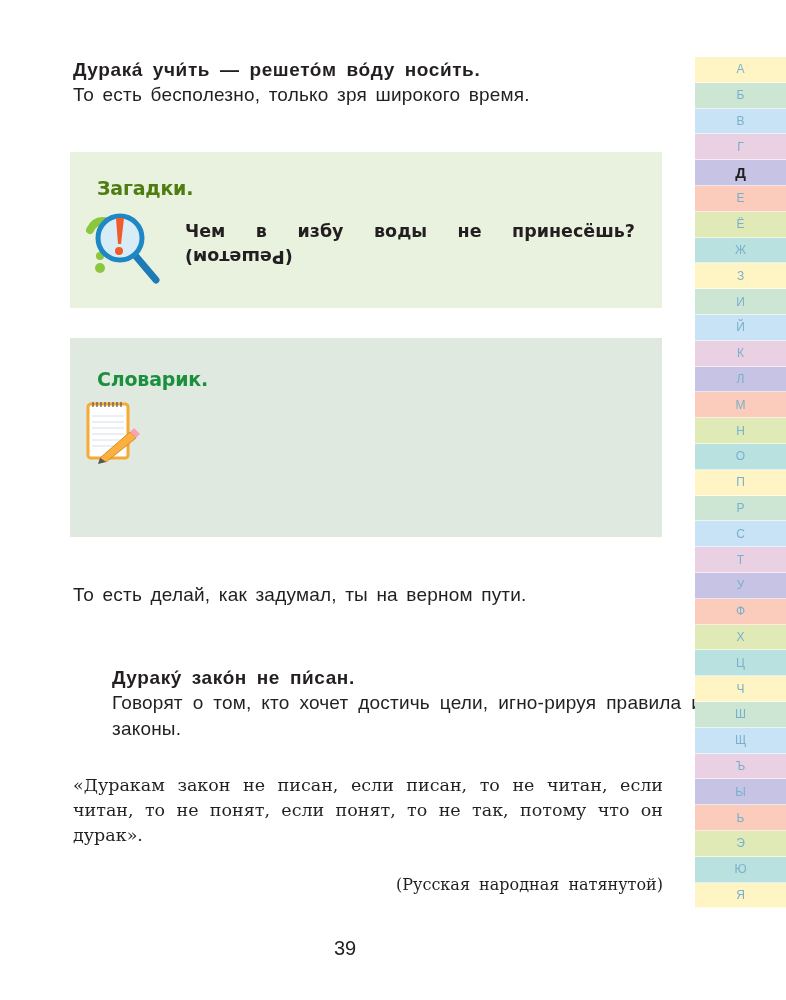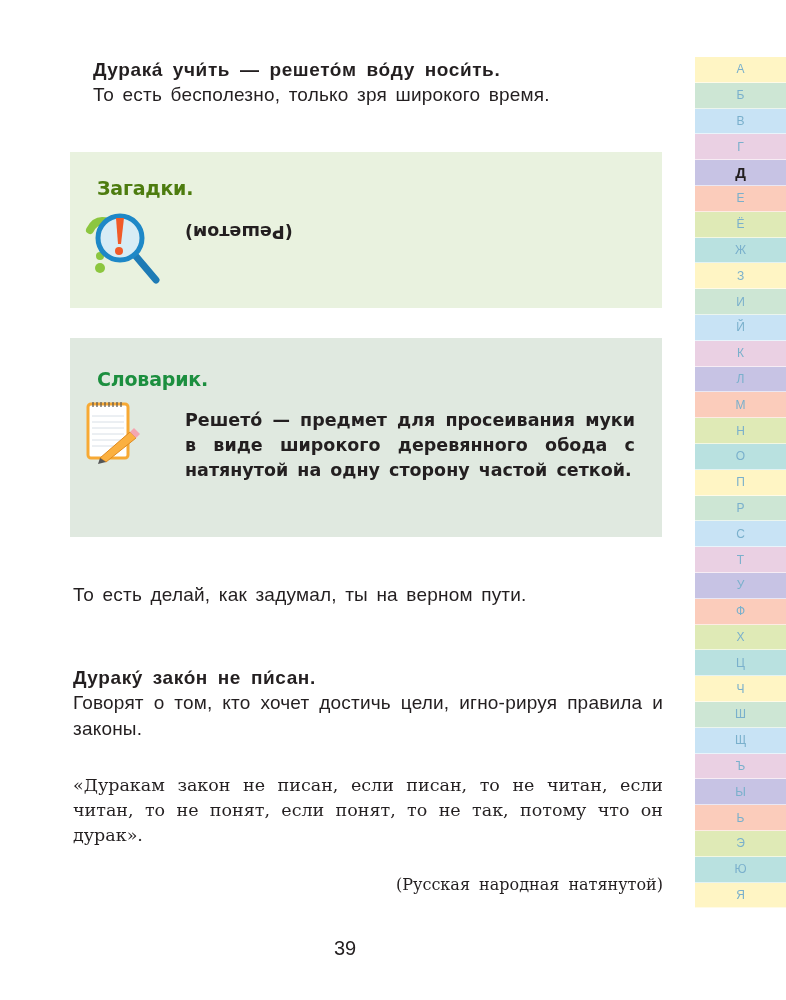--- a/index.html
+++ b/index.html
@@ -24,37 +24,38 @@
   .quote-source { position: absolute; left: 73px; width: 590px; top: 875px; text-align: right; font-family: "DejaVu Serif", serif; font-size: 16px; word-spacing: 4px; }
   .page-number { position: absolute; left: 0; width: 690px; top: 937px; text-align: center; font-size: 20px; }
   .sidebar { position: absolute; left: 695px; top: 57px; width: 91px; }
   .sidebar-item { height: 25.8px; display: flex; align-items: center; justify-content: center; font-size: 12px; color: #7ab0cc; box-sizing: border-box; border-bottom: 1px solid rgba(255,255,255,0.6); }
   .sidebar-item.active { color: #231f20; font-weight: bold; font-size: 15px; }
   .icon { position: absolute; }
 </style>
 </head>
 <body>
 
-<div class="entry" style="top:58px;margin-left:20px;">
+<div class="entry" style="top:58px;">
   <div class="proverb">Дурака́ учи́ть — решето́м во́ду носи́ть.</div>
   <div class="meaning">То есть бесполезно, только зря широкого время.</div>
 </div>
 
 <div class="box riddle-box">
   <div class="box-title">Загадки.</div>
   <svg class="icon" style="left:8px;top:58px;" width="96" height="76" viewBox="0 0 96 76">
     <path d="M12 20 q6 -12 18 -8" stroke="#8cc63f" stroke-width="8" fill="none" stroke-linecap="round"></path>
     <circle cx="22" cy="46" r="4" fill="#8cc63f"></circle>
     <circle cx="22" cy="58" r="5" fill="#8cc63f"></circle>
     <line x1="56" y1="44" x2="78" y2="70" stroke="#1e7bb5" stroke-width="7" stroke-linecap="round"></line>
     <circle cx="42" cy="28" r="22" fill="#d7ecf5" stroke="#1e88c7" stroke-width="5"></circle>
     <path d="M38 8 L46 8 L43 34 L40 34 Z" fill="#f15a29"></path>
     <circle cx="41" cy="41" r="4" fill="#f15a29"></circle>
   </svg>
   <div class="box-text">
+    <div style="text-align:justify;text-align-last:justify;">Чем в избу воды не принесёшь?</div>
     <div><span class="flipped">(Решетом)</span></div>
   </div>
 </div>
 
 <div class="box vocab-box">
   <div class="box-title">Словарик.</div>
   <svg class="icon" style="left:14px;top:62px;" width="60" height="64" viewBox="0 0 60 64">
     <rect x="4" y="4" width="40" height="54" rx="3" fill="#ffffff" stroke="#f7a934" stroke-width="3"></rect>
     <g stroke="#555" stroke-width="1.2">
       <line x1="9" y1="2" x2="9" y2="7"></line>
@@ -71,30 +72,27 @@
         <line x1="8" y1="22" x2="40" y2="22"></line>
         <line x1="8" y1="28" x2="40" y2="28"></line>
         <line x1="8" y1="34" x2="40" y2="34"></line>
         <line x1="8" y1="40" x2="40" y2="40"></line>
         <line x1="8" y1="46" x2="40" y2="46"></line>
     </g>
     <path d="M16 58 L46 32 L52 38 L22 62 Z" fill="#fbb040" stroke="#e08a1e" stroke-width="1"></path>
     <path d="M46 32 L50 28 L56 34 L52 38 Z" fill="#f4a6b0"></path>
     <path d="M16 58 L14 64 L22 62 Z" fill="#555"></path>
   </svg>
-  <div class="box-text" style="font-weight:bold;">
-    <span>Решето́</span><span> — предмет для просеивания муки в виде широкого деревянного обода с натянутой на одну сторону частой сеткой.</span>
-  </div>
 </div>
 
 <div class="entry" style="top:582px;">
   <div class="meaning">То есть делай, как задумал, ты на верном пути.</div>
 </div>
 
-<div class="entry" style="top:666px;">
+<div class="entry" style="top:666px;margin-left:39px;">
   <div class="proverb">Дураку́ зако́н не пи́сан.</div>
   <div class="meaning">Говорят о том, кто хочет достичь цели, игно-рируя правила и законы.</div>
 </div>
 
 <div class="quote" style="top:773px;">«Дуракам закон не писан, если писан, то не читан, если читан, то не понят, если понят, то не так, потому что он дурак».</div>
 <div class="quote-source">(Русская народная натянутой)</div>
 
 <div class="page-number">39</div>
 
 <div class="sidebar" id="alpha">

